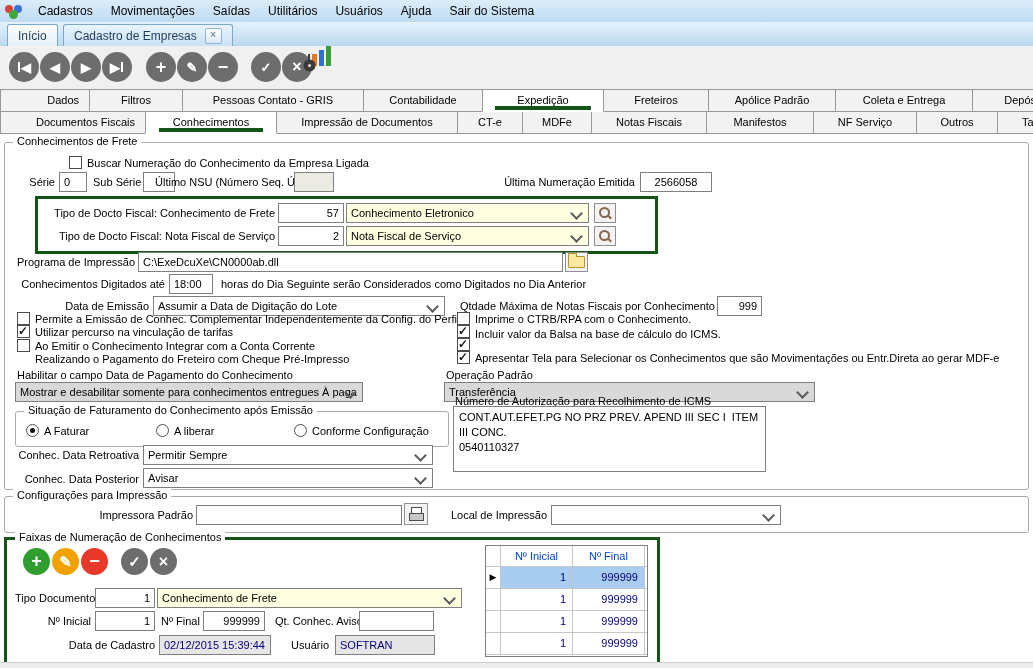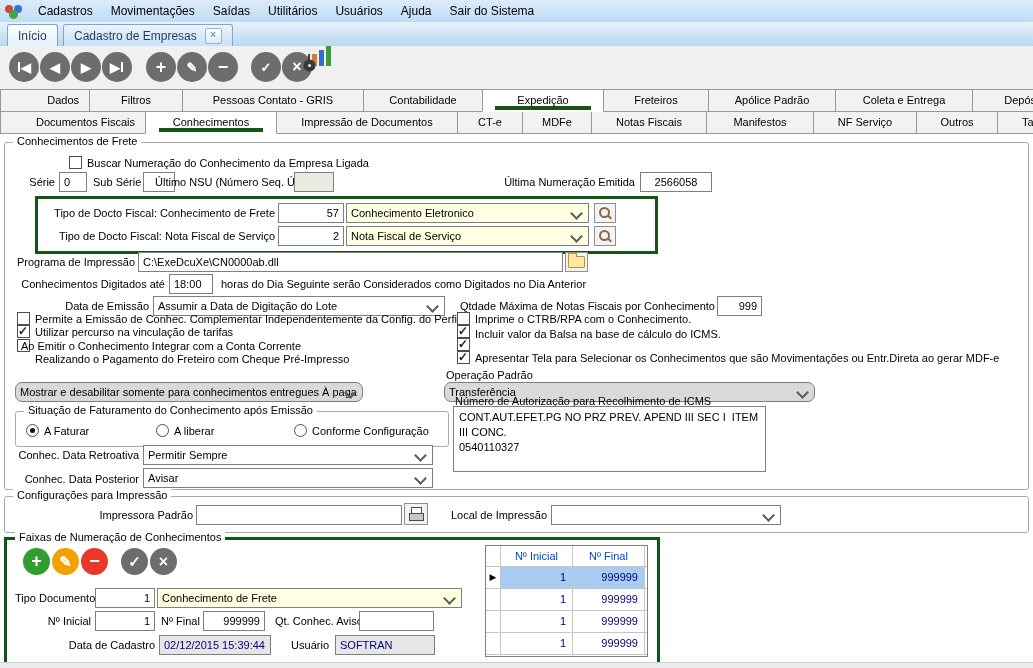--- a/index.html
+++ b/index.html
@@ -50,21 +50,21 @@
   
   .groupbox{position:absolute;border:1px solid #abaaaa;border-radius:3px;background:#fff;}
   .groupbox.hl{border:3px solid #155417;border-radius:0;}
   .legend{position:absolute;top:-8px;left:8px;background:#fff;padding:0 4px;white-space:nowrap;}
   .lbl{position:absolute;white-space:nowrap;line-height:13px;}
   .lblr{text-align:right;}
   .field{position:absolute;background:#fff;border:1px solid #7f7f7f;box-sizing:border-box;height:20px;
     padding:3px 4px;line-height:13px;white-space:nowrap;overflow:hidden;}
   .yellow{background:#ffffe1;}
   .disabled{background:#ebebe4;}
-  .grayfield{background:#d9d9d9;border-radius:7px;}
+  .grayfield{background:#d9d9d9;}
   .num{text-align:right;}
   .center{text-align:center;}
   .select{padding-right:28px;}
   .chev{position:absolute;right:7px;top:5px;width:7px;height:7px;border-right:2px solid #5a5a5a;
     border-bottom:2px solid #5a5a5a;transform:rotate(45deg);}
   .checkbox{position:absolute;width:13px;height:13px;background:#fff;border:1px solid #4d4d4d;box-sizing:border-box;}
   .checkbox.on::after{content:"✓";position:absolute;left:0;top:-2px;font-size:12px;font-weight:bold;color:#1a1a1a;}
   .radio{position:absolute;width:13px;height:13px;border:1px solid #4d4d4d;border-radius:50%;background:#fff;box-sizing:border-box;}
   .radio.on::after{content:"";position:absolute;left:3px;top:3px;width:5px;height:5px;border-radius:50%;background:#111;}
   .hlbox{position:absolute;border:3px solid #155417;}
@@ -246,31 +246,32 @@
     <span class="chev"></span>
   </div>
   <span class="lbl lblr" style="left:455px;top:157px;width:253px;">Qtdade Máxima de Notas Fiscais por Conhecimento</span>
   <div class="field num" style="left:712px;top:153px;width:45px;">999</div>
 
   <span class="checkbox" style="left:12px;top:169px;"></span>
   <span class="lbl" style="left:30px;top:170px;">Permite a Emissão de Conhec. Complementar Independentemente da Config. do Perfil</span>
   <span class="checkbox on" style="left:12px;top:182px;"></span>
   <span class="lbl" style="left:30px;top:183px;">Utilizar percurso na vinculação de tarifas</span>
   <span class="checkbox" style="left:12px;top:196px;"></span>
-  <span class="lbl" style="left:16px;top:197px;">Ao Emitir o Conhecimento Integrar com a Conta Corrente</span>
+  <span class="lbl" style="left:30px;top:197px;">Ao Emitir o Conhecimento Integrar com a Conta Corrente</span>
   <span class="lbl" style="left:30px;top:210px;">Realizando o Pagamento do Freteiro com Cheque Pré-Impresso</span>
 
   <span class="checkbox" style="left:452px;top:169px;"></span>
   <span class="lbl" style="left:470px;top:170px;">Imprime o CTRB/RPA com o Conhecimento.</span>
   <span class="checkbox on" style="left:452px;top:182px;"></span>
   <span class="checkbox on" style="left:452px;top:195px;"></span>
   <span class="lbl" style="left:470px;top:185px;">Incluir valor da Balsa na base de cálculo do ICMS.</span>
   <span class="checkbox on" style="left:452px;top:208px;"></span>
   <span class="lbl" style="left:470px;top:209px;">Apresentar Tela para Selecionar os Conhecimentos que são Movimentações ou Entr.Direta ao gerar MDF-e</span>
 
+  <span class="lbl" style="left:12px;top:226px;">Habilitar o campo Data de Pagamento do Conhecimento</span>
   <div class="field grayfield select" style="left:10px;top:239px;width:348px;">
     <span>Mostrar e desabilitar somente para conhecimentos entregues À paga</span>
     <span class="chev"></span>
   </div>
   <span class="lbl" style="left:441px;top:226px;">Operação Padrão</span>
   <div class="field grayfield select" style="left:439px;top:239px;width:371px;">
     <span>Transferência</span>
     <span class="chev"></span>
   </div>
 

